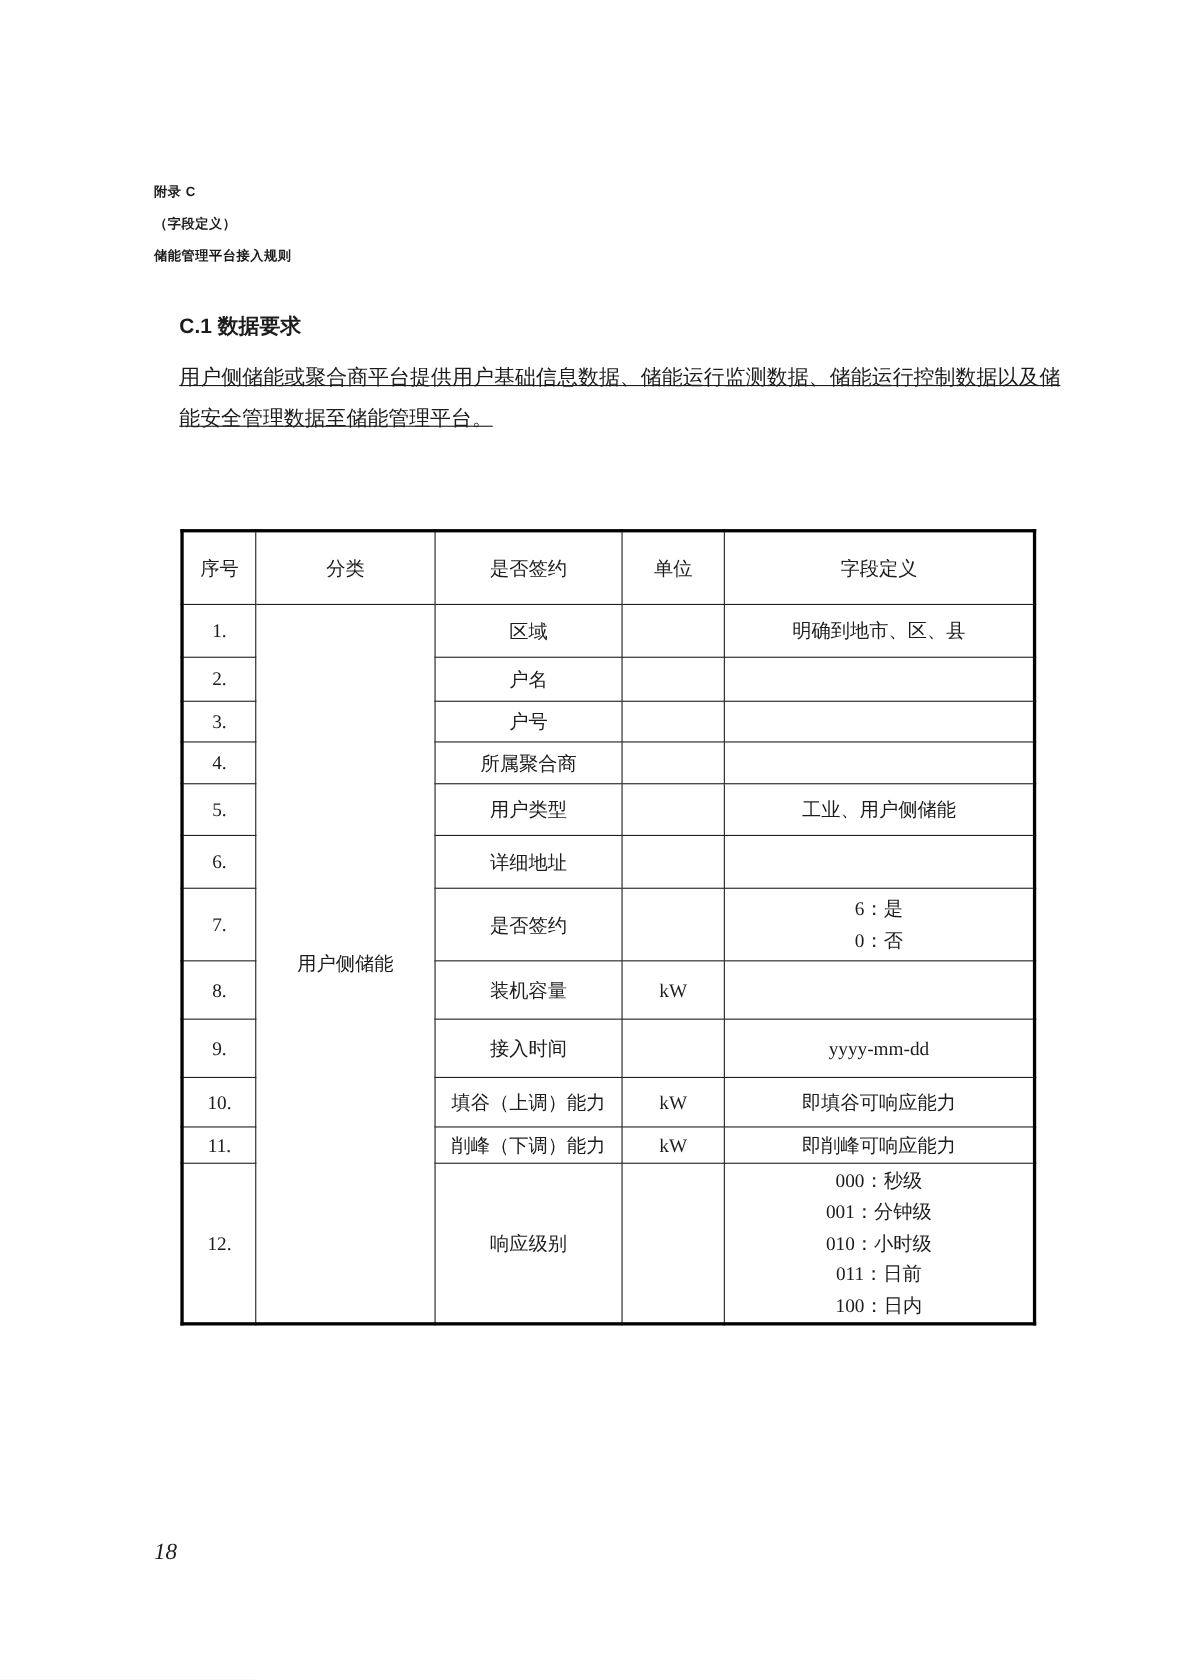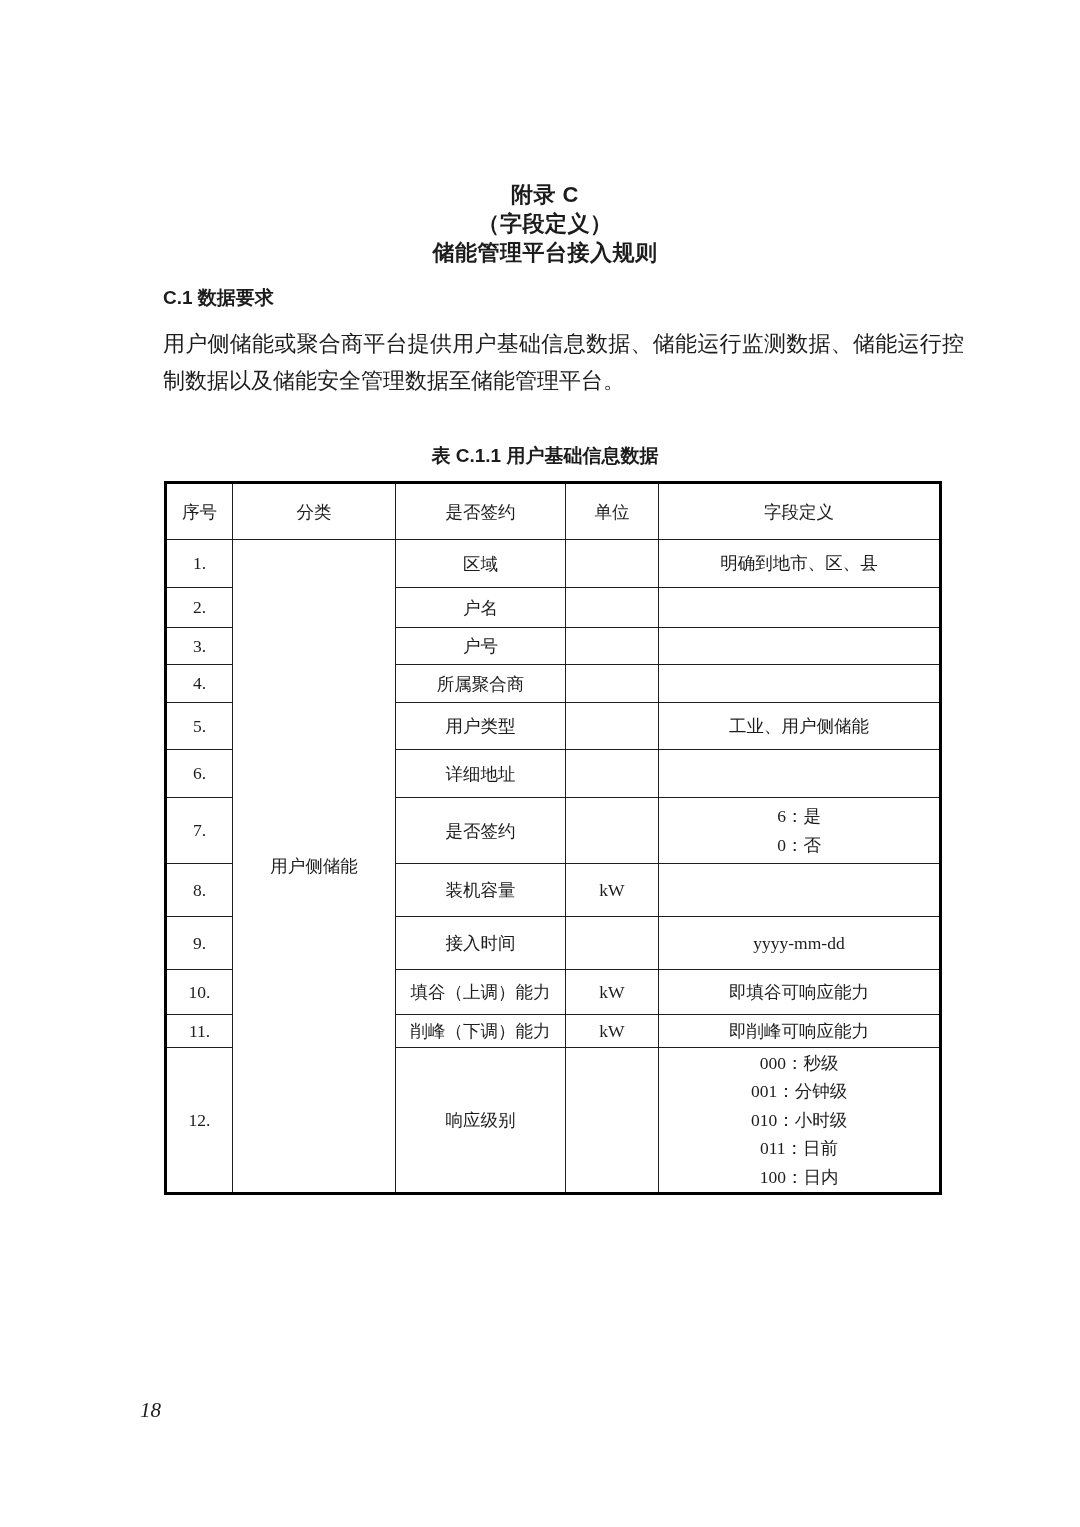--- a/index.html
+++ b/index.html
@@ -12,51 +12,51 @@
     width: 1080px;
     height: 1527px;
     margin: 0 auto;
     background: #ffffff;
     color: #1c1c1c;
     font-family: "Liberation Serif", serif;
     overflow: hidden;
   }
   .title-block {
     position: absolute;
-    top: 180px;
+    top: 160px;
     left: 140px;
     width: 810px;
-    text-align: center;
     font-family: "Liberation Sans", sans-serif;
     font-weight: bold;
-    font-size: 22px;
+    font-size: 12px;
     line-height: 29px;
     letter-spacing: 0.5px;
   }
   .sec-heading {
     position: absolute;
     left: 163px;
     margin: 0;
     font-family: Liberation Sans, sans-serif;
     font-weight: bold;
     font-size: 19px;
     line-height: 22px;
   }
   .sec-c1   { top: 287px; }
   .sec-c11  { top: 399px; }
   .body-par {
     position: absolute;
     top: 325px;
     left: 163px;
     width: 801px;
     margin: 0;
-    font-size: 22px;
+    font-size: 19px;
     line-height: 37px;
     text-align: justify;
     text-justify: inter-character;
+    text-decoration: underline;
   }
   .table-caption {
     position: absolute;
     top: 443px;
     left: 140px;
     width: 810px;
     text-align: center;
     font-family: "Liberation Sans", sans-serif;
     font-weight: bold;
     font-size: 19px;
@@ -78,21 +78,21 @@
     vertical-align: middle;
     padding: 0;
     font-weight: normal;
     overflow: hidden;
   }
   col.c-no   { width: 67px;  }
   col.c-cat  { width: 163px; }
   col.c-name { width: 170px; }
   col.c-unit { width: 93px;  }
   col.c-def  { width: 282px; }
-  thead tr { height: 57px; }
+  thead tr { height: 67px; }
   tbody tr:nth-child(1)  { height: 48px; }
   tbody tr:nth-child(2)  { height: 40px; }
   tbody tr:nth-child(3)  { height: 37px; }
   tbody tr:nth-child(4)  { height: 38px; }
   tbody tr:nth-child(5)  { height: 47px; }
   tbody tr:nth-child(6)  { height: 48px; }
   tbody tr:nth-child(7)  { height: 66px; }
   tbody tr:nth-child(8)  { height: 53px; }
   tbody tr:nth-child(9)  { height: 53px; }
   tbody tr:nth-child(10) { height: 45px; }
@@ -124,21 +124,20 @@
     <div>附录 C</div>
     <div>（字段定义）</div>
     <div>储能管理平台接入规则</div>
   </div>
 
   <h2 class="sec-heading sec-c1">C.1 数据要求</h2>
 
   <p class="body-par">用户侧储能或聚合商平台提供用户基础信息数据、储能运行监测数据、储能运行控制数据以及储能安全管理数据至储能管理平台。</p>
 
 
-  <div class="table-caption">表 C.1.1 用户基础信息数据</div>
 
   <table class="data-table">
     <colgroup>
       <col class="c-no">
         <col class="c-cat">
         <col class="c-name">
         <col class="c-unit">
         <col class="c-def">
     </colgroup>
     <thead>

